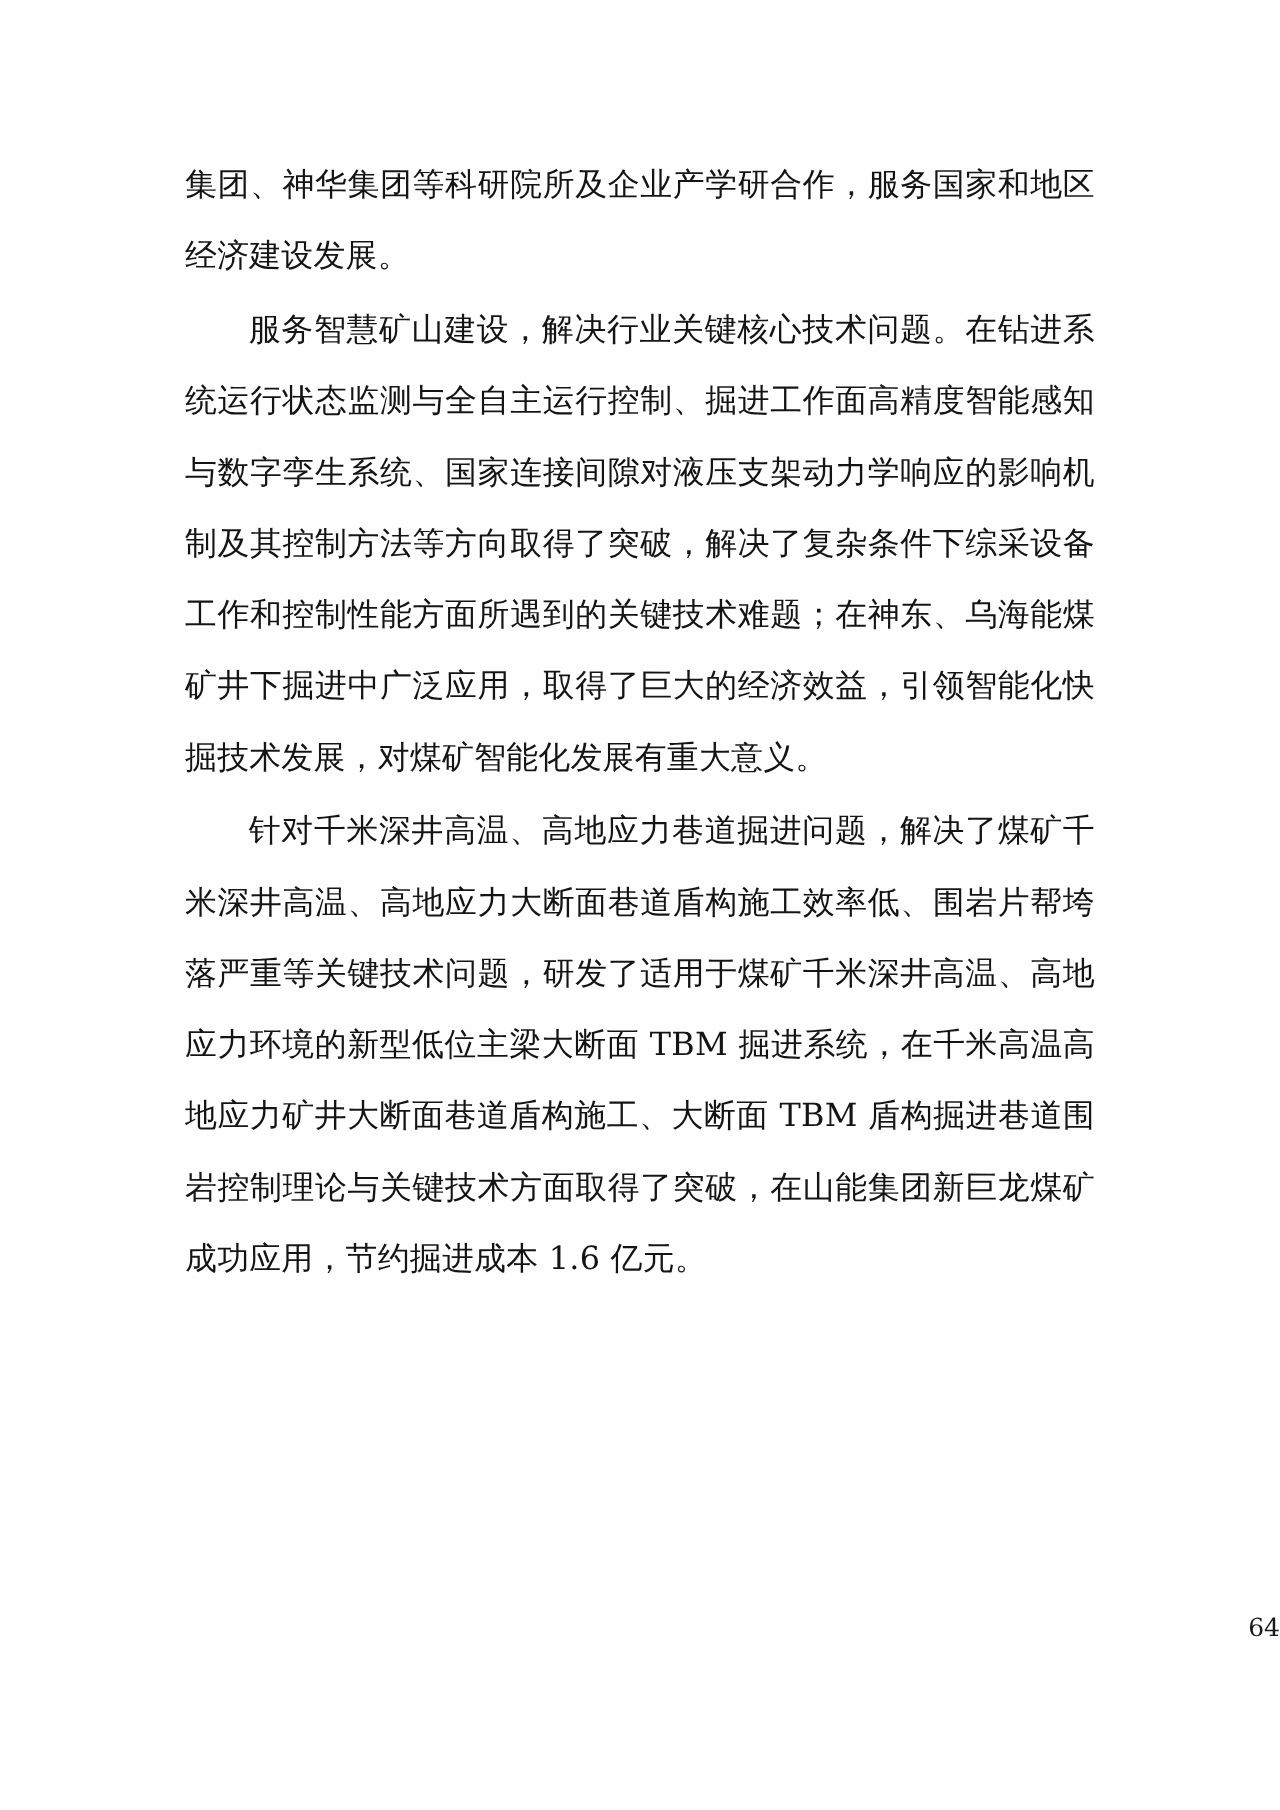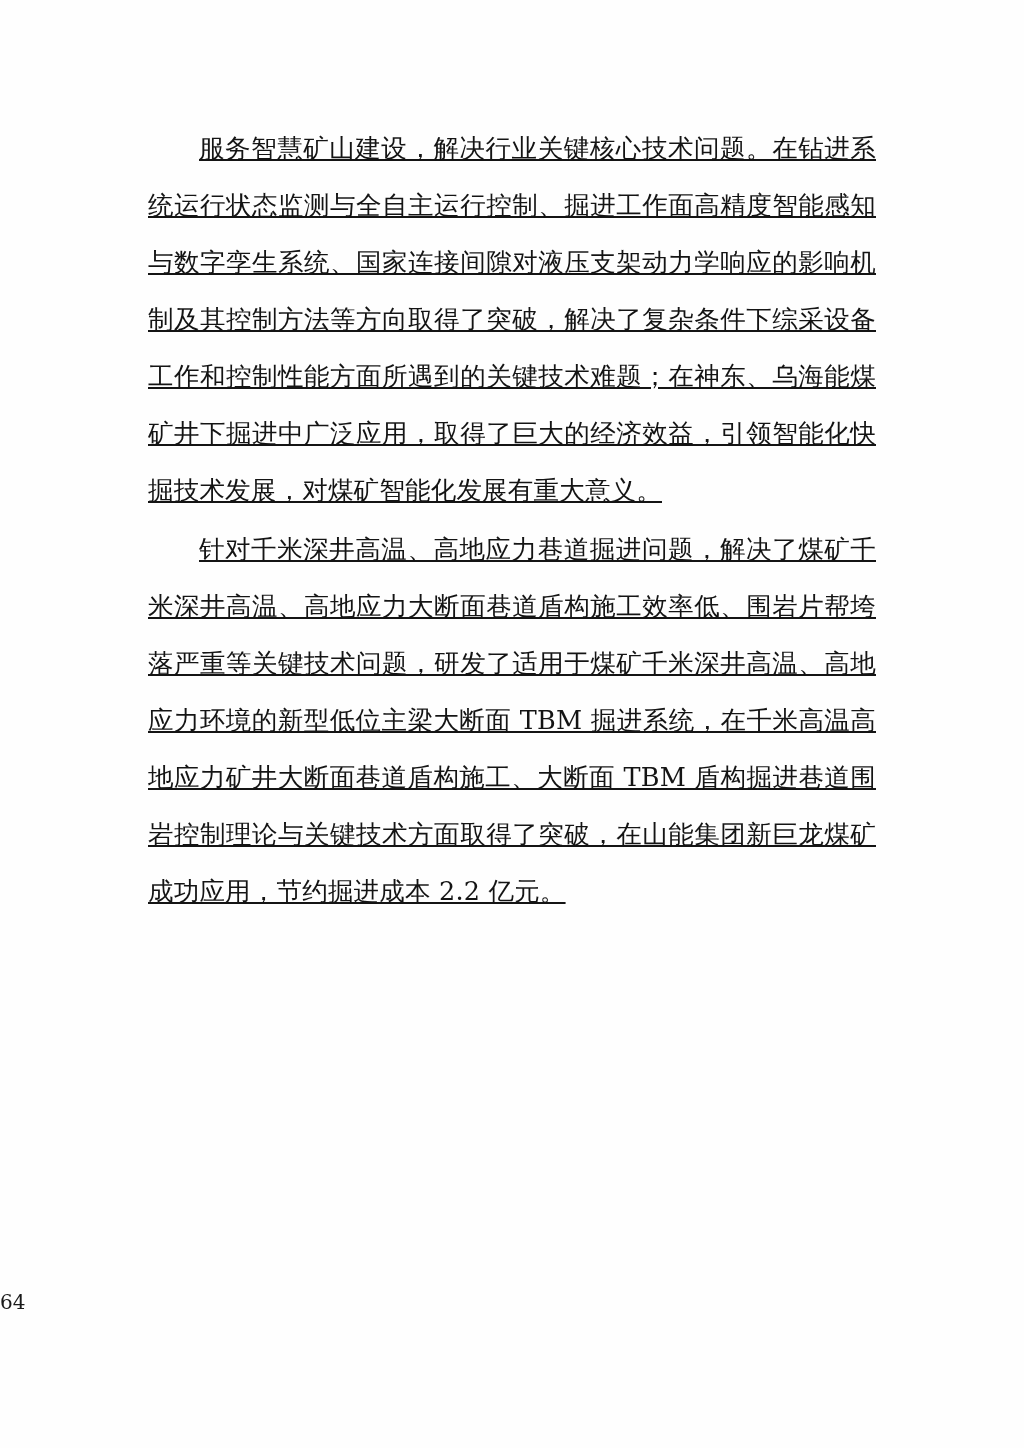--- a/index.html
+++ b/index.html
@@ -33,35 +33,35 @@
     margin: 0 0 2px 0;
     font-size: 25.5px;
     line-height: 57px;
     text-align: justify;
     text-justify: inter-ideograph;
     letter-spacing: 0.2px;
     color: #141414;
   }
   .para.indent {
     text-indent: 2em;
-    text-decoration: underline;
   }
   .page-number {
     position: absolute;
     left: 0;
     top: 1290px;
     width: 1024px;
-    text-align: left;
+    text-align: right;
     font-size: 20px;
     color: #1a1a1a;
     font-family: "DejaVu Serif", "Liberation Serif", serif;
   }
 </style>
 </head>
 <body>
 
 <div class="page">
   <div class="content">
+    <p class="para">集团、神华集团等科研院所及企业产学研合作，服务国家和地区经济建设发展。</p>
     <p class="para indent">服务智慧矿山建设，解决行业关键核心技术问题。在钻进系统运行状态监测与全自主运行控制、掘进工作面高精度智能感知与数字孪生系统、国家连接间隙对液压支架动力学响应的影响机制及其控制方法等方向取得了突破，解决了复杂条件下综采设备工作和控制性能方面所遇到的关键技术难题；在神东、乌海能煤矿井下掘进中广泛应用，取得了巨大的经济效益，引领智能化快掘技术发展，对煤矿智能化发展有重大意义。</p>
-    <p class="para indent">针对千米深井高温、高地应力巷道掘进问题，解决了煤矿千米深井高温、高地应力大断面巷道盾构施工效率低、围岩片帮垮落严重等关键技术问题，研发了适用于煤矿千米深井高温、高地应力环境的新型低位主梁大断面 TBM 掘进系统，在千米高温高地应力矿井大断面巷道盾构施工、大断面 TBM 盾构掘进巷道围岩控制理论与关键技术方面取得了突破，在山能集团新巨龙煤矿成功应用，节约掘进成本 2.2 亿元。</p>
+    <p class="para indent">针对千米深井高温、高地应力巷道掘进问题，解决了煤矿千米深井高温、高地应力大断面巷道盾构施工效率低、围岩片帮垮落严重等关键技术问题，研发了适用于煤矿千米深井高温、高地应力环境的新型低位主梁大断面 TBM 掘进系统，在千米高温高地应力矿井大断面巷道盾构施工、大断面 TBM 盾构掘进巷道围岩控制理论与关键技术方面取得了突破，在山能集团新巨龙煤矿成功应用，节约掘进成本 1.6 亿元。</p>
   </div>
   <div class="page-number">64</div>
 </div>
 
 </body></html>

